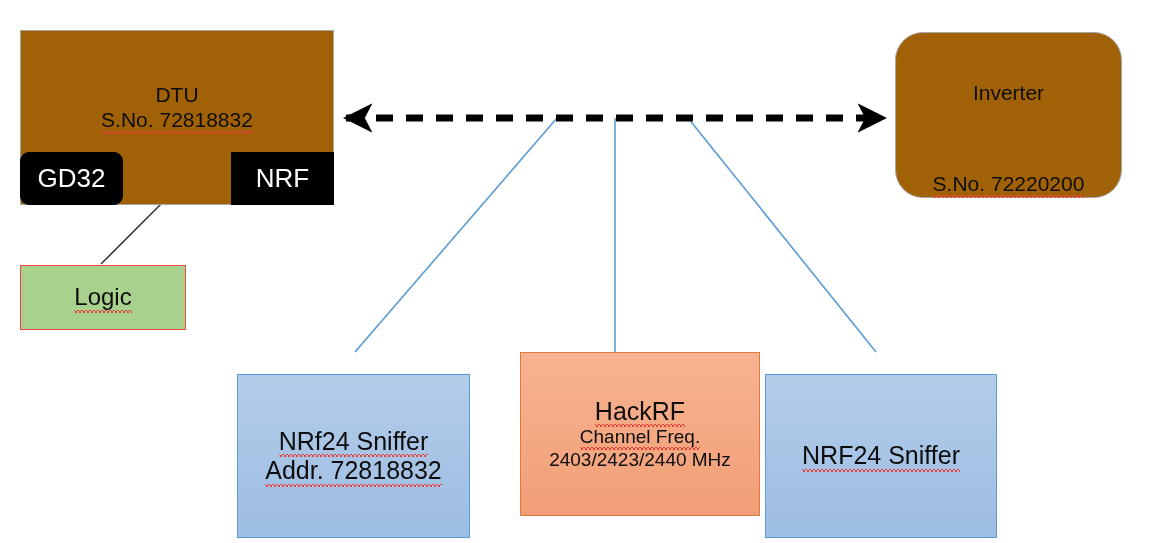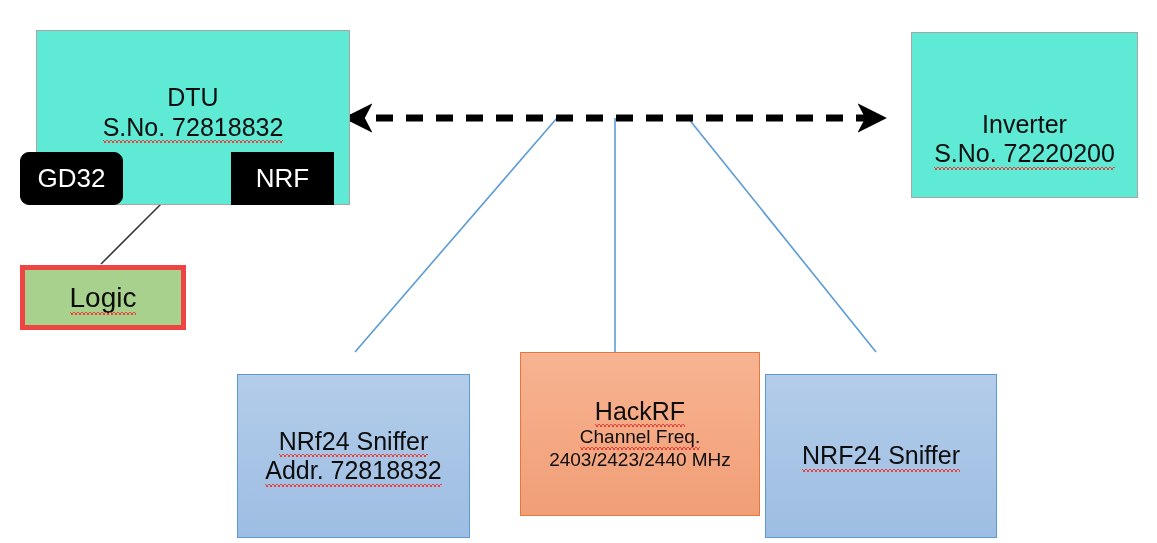--- a/index.html
+++ b/index.html
@@ -24,54 +24,54 @@
     display: flex;
     flex-direction: column;
     align-items: center;
     justify-content: center;
     text-align: center;
     line-height: 1.18;
   }
 
   
   .grey-box {
-    background: #5eead4;
+    background: #a16207;
     border: 1px solid #a6a6a6;
     color: #0d0d0d;
-    font-size: 25px;
-    margin-left: 16px;
+    font-size: 21px;
   }
   #dtu-box {
     left: 20px; top: 30px; width: 314px; height: 175px;
     justify-content: flex-start;
     padding-top: 52px;
   }
   #inverter-box {
     left: 895px; top: 32px; width: 227px; height: 166px;
-    justify-content: center;
+    justify-content: space-between;
     padding-top: 48px;
+    border-radius: 28px;
   }
 
   
   .chip-box {
     background: #000000;
     border: 1px solid #000000;
     color: #ffffff;
     font-size: 26px;
   }
   #gd32-box { left: 20px; top: 152px; width: 103px; height: 53px; border-radius: 9px; }
   #nrf-box  { left: 231px; top: 152px; width: 103px; height: 53px; }
 
   
   #logic-box {
     left: 20px; top: 265px; width: 166px; height: 65px;
     background: #a9d18e;
-    border: 5px solid #ef4444;
+    border: 1px solid #ef4444;
     color: #0d0d0d;
-    font-size: 28px;
+    font-size: 24px;
   }
 
   
   .blue-box {
     background: linear-gradient(180deg, #b3cde9 0%, #a7c4e6 55%, #9dbde2 100%);
     border: 1px solid #5b9bd5;
     color: #0d0d0d;
     font-size: 25px;
     margin-top: 22px;
   }

